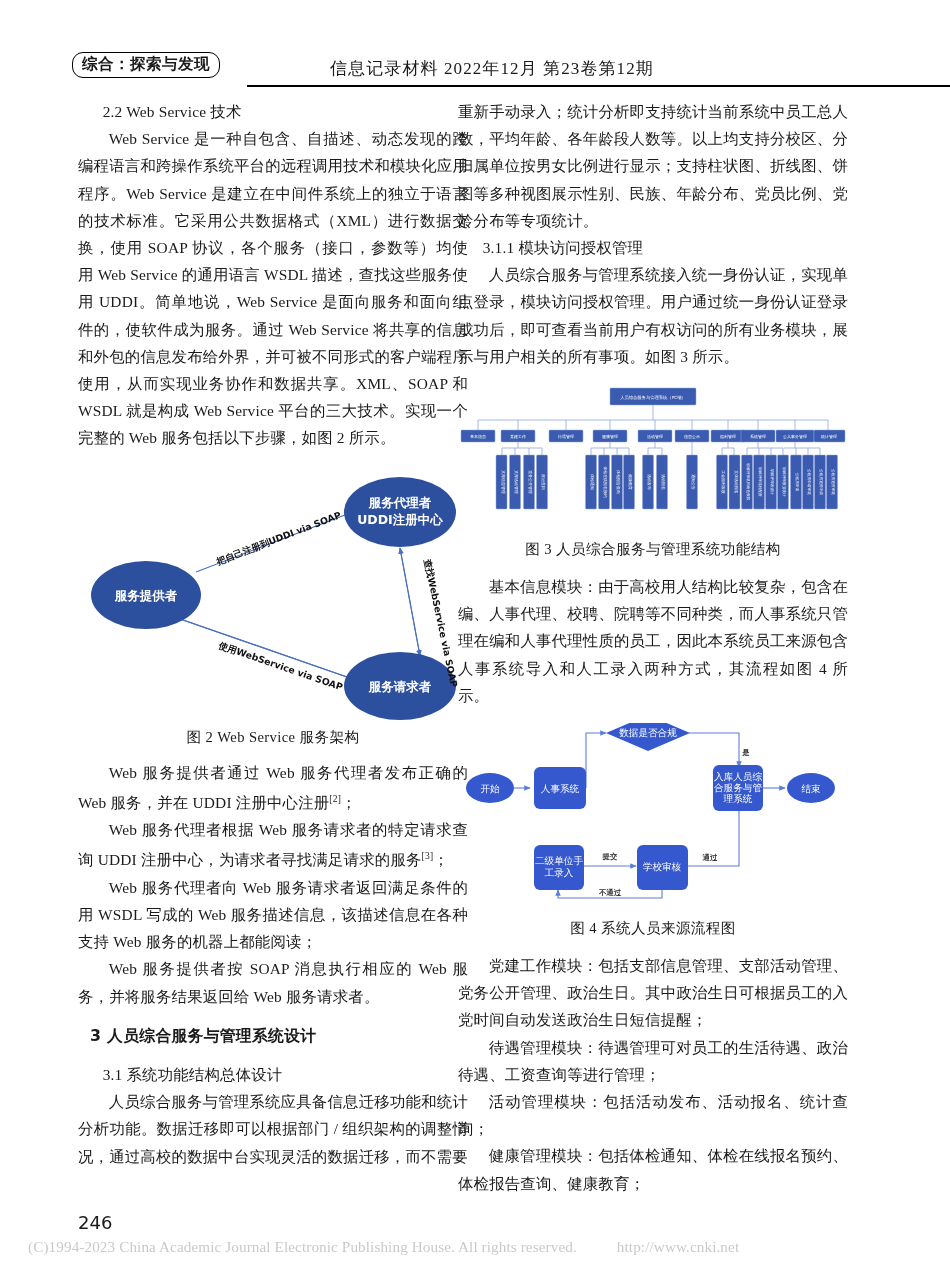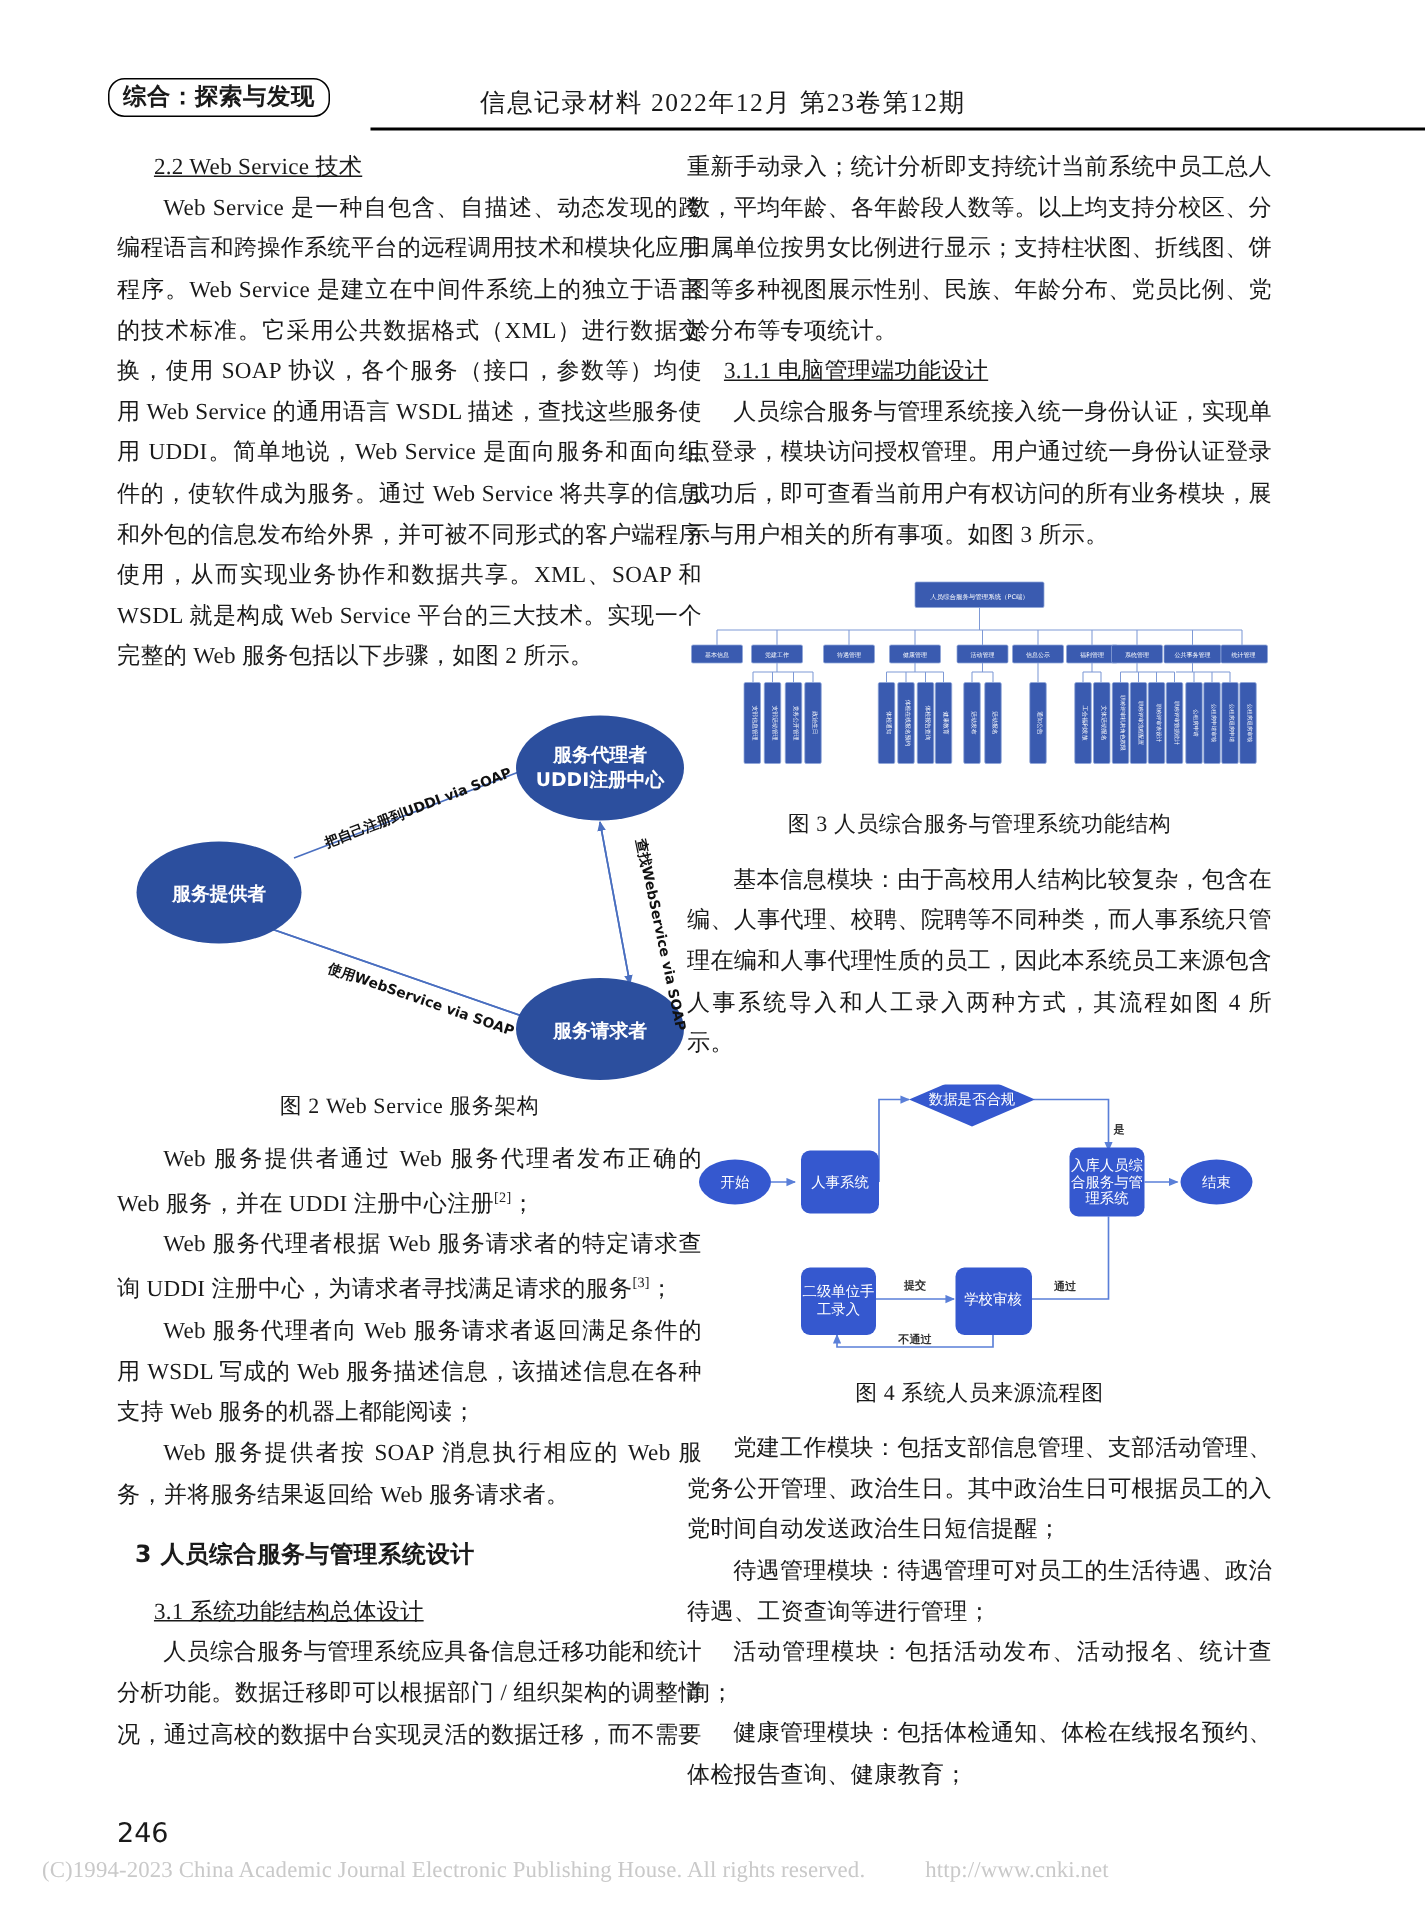--- a/index.html
+++ b/index.html
@@ -40,21 +40,21 @@
     padding: 2px 9px 3px 9px;
     font-family: "DejaVu Sans", sans-serif;
     font-weight: bold;
     font-size: 15.5px;
     letter-spacing: 0.5px;
     line-height: 1.25;
     white-space: nowrap;
   }
   .runhead-title {
     position: absolute;
-    left: 248px;
+    left: 258px;
     top: 5px;
     font-family: "Liberation Serif", serif;
     font-size: 17px;
     letter-spacing: 1.1px;
     white-space: nowrap;
   }
   .runhead-rule {
     position: absolute;
     left: 175px;
     top: 33px;
@@ -74,21 +74,21 @@
 
   p.para {
     margin: 0;
     font-size: 15.4px;
     line-height: 27.2px;
     text-align: justify;
     text-justify: inter-ideograph;
     letter-spacing: 0.2px;
   }
   p.indent { text-indent: 2em; }
-  p.indent-sm { text-indent: 1.6em; text-decoration: underline; }
+  p.indent-sm { text-indent: 1.6em; }
   .h-sec {
     margin: 12px;
     font-family: "DejaVu Sans", sans-serif;
     font-weight: bold;
     font-size: 15.8px;
     line-height: 27.2px;
     letter-spacing: 0.3px;
   }
   sup.ref { font-size: 9.5px; vertical-align: super; }
 
@@ -249,21 +249,21 @@
 
     <p class="h-sec">3  人员综合服务与管理系统设计</p>
     <p class="para indent-sm">3.1 系统功能结构总体设计</p>
     <p class="para indent">人员综合服务与管理系统应具备信息迁移功能和统计分析功能。数据迁移即可以根据部门 / 组织架构的调整情况，通过高校的数据中台实现灵活的数据迁移，而不需要</p>
   </div>
 
   <div class="col col-right">
 
     <p class="para">重新手动录入；统计分析即支持统计当前系统中员工总人数，平均年龄、各年龄段人数等。以上均支持分校区、分归属单位按男女比例进行显示；支持柱状图、折线图、饼图等多种视图展示性别、民族、年龄分布、党员比例、党龄分布等专项统计。</p>
 
-    <p class="para indent-sm">3.1.1 电脑管理端功能设计</p>
+    <p class="para indent-sm">3.1.1 模块访问授权管理</p>
 
     <p class="para indent">人员综合服务与管理系统接入统一身份认证，实现单点登录，模块访问授权管理。用户通过统一身份认证登录成功后，即可查看当前用户有权访问的所有业务模块，展示与用户相关的所有事项。如图 3 所示。</p>
 
     <div class="figure" style="margin-top:14px;">
       <div class="fig3-wrap">
         <svg width="390" height="150" viewBox="0 0 390 150" xmlns="http://www.w3.org/2000/svg">
 
           <rect class="n-box-root" x="152" y="4" width="86" height="17" rx="1"></rect>
           <text class="n-txt" x="195" y="15" font-size="4.3" text-anchor="middle">人员综合服务与管理系统（PC端）</text>
 

